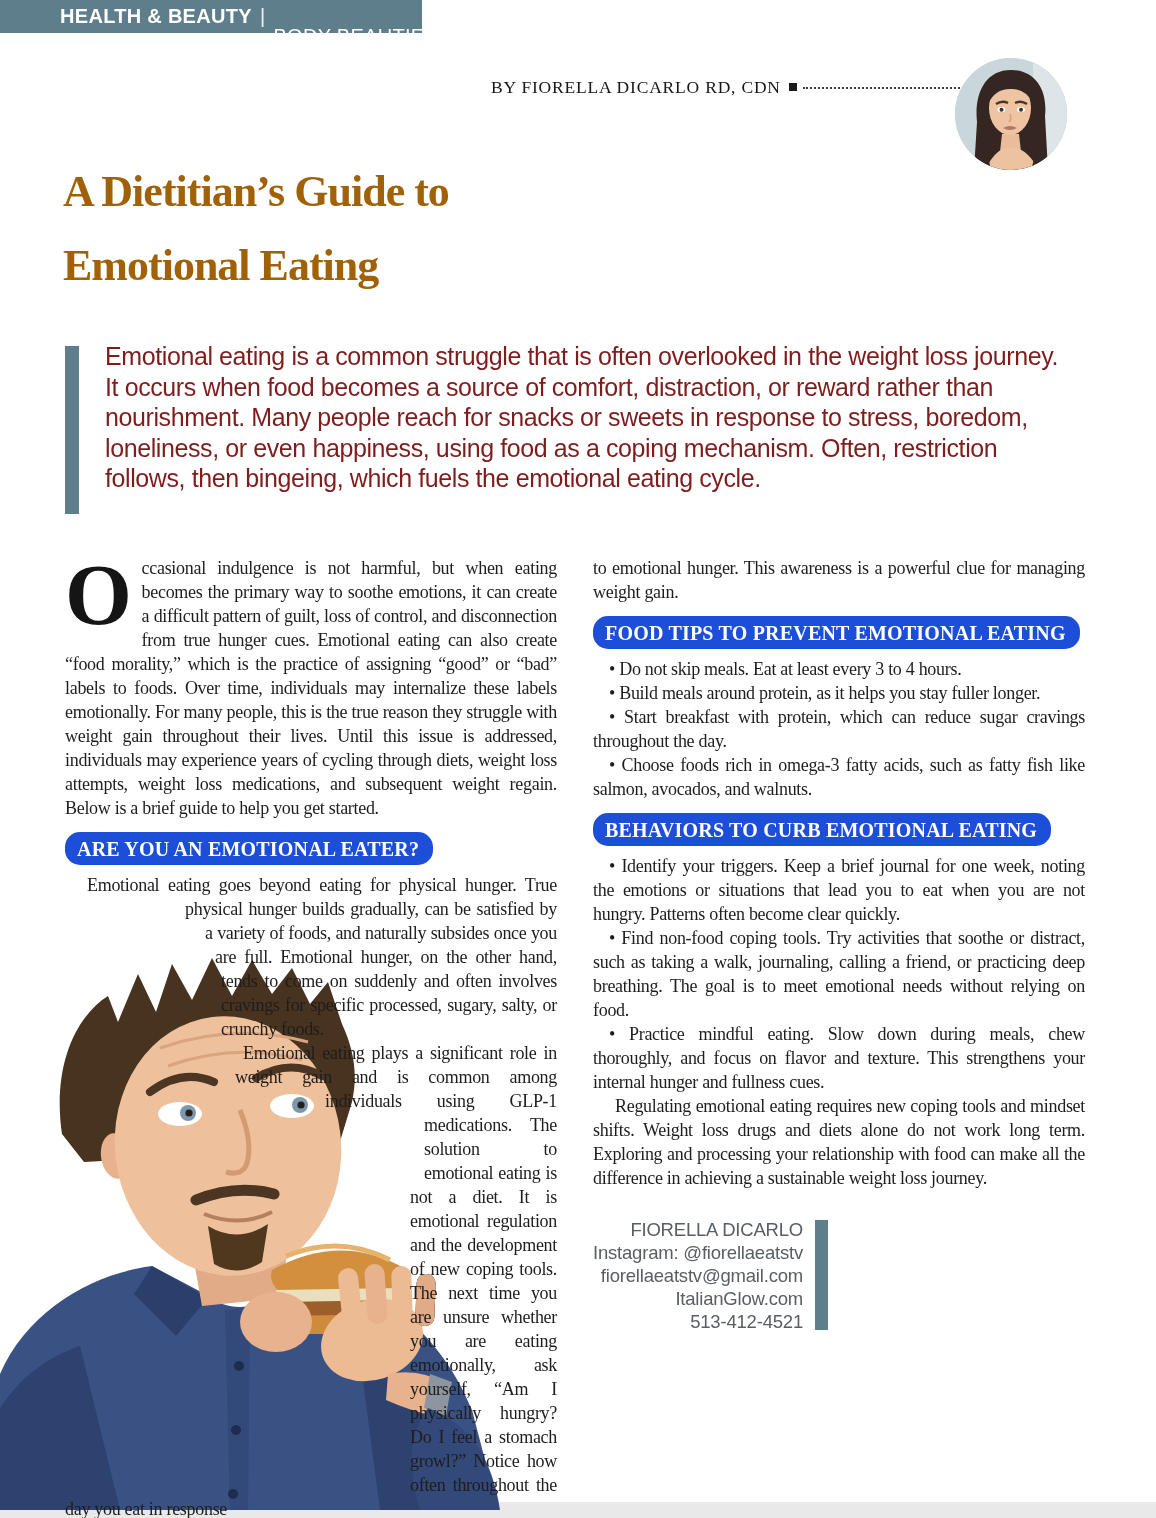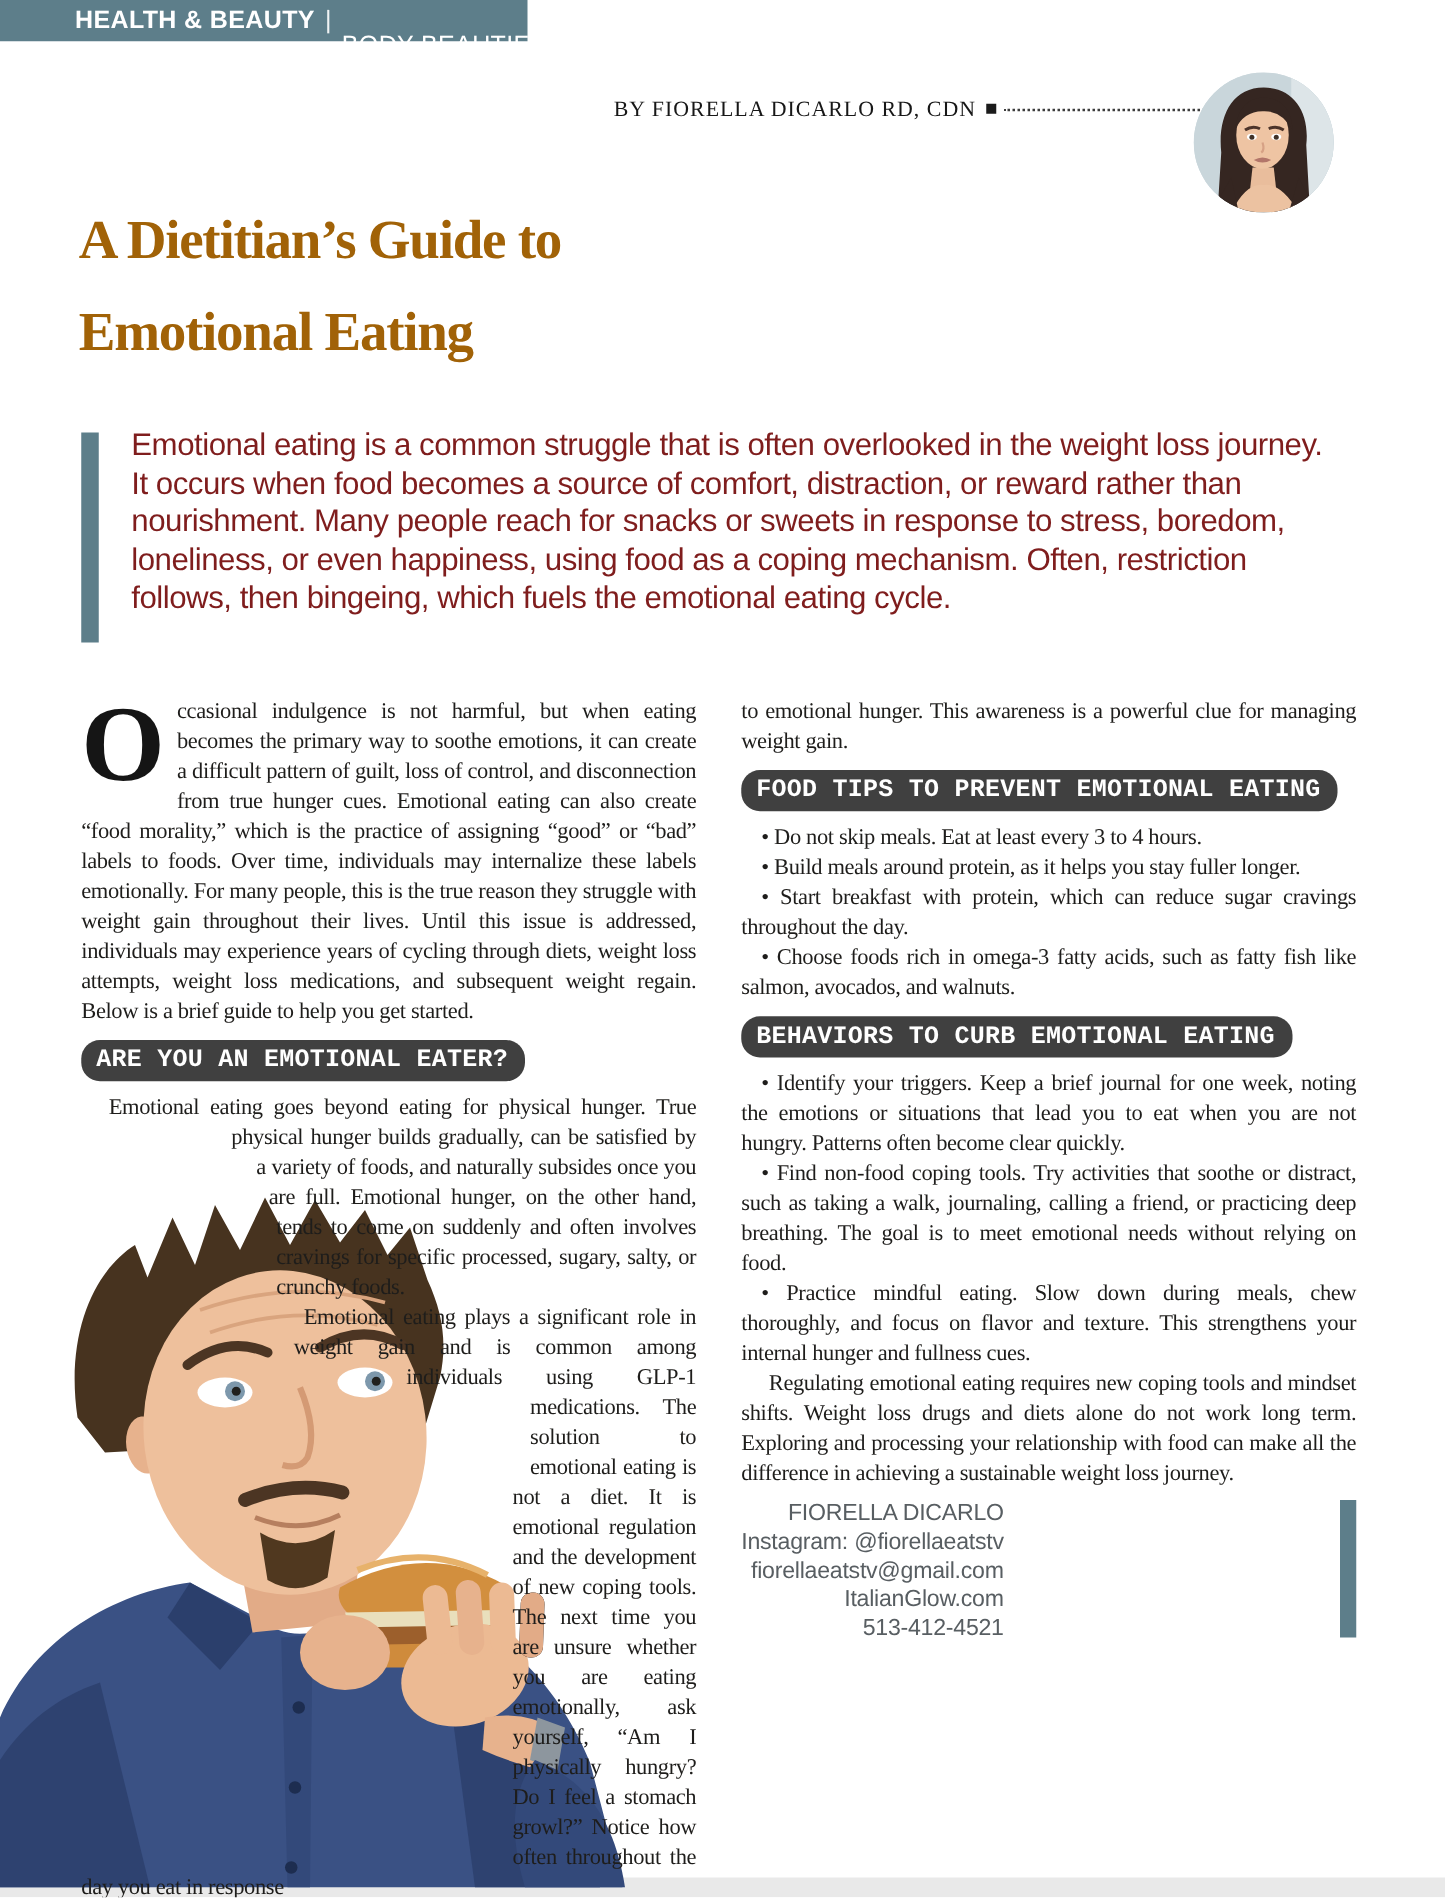--- a/index.html
+++ b/index.html
@@ -56,37 +56,37 @@
   .col { width:492px; font-size:18px; line-height:24px; text-align:justify; letter-spacing:-.3px; }
   .col p { margin:0; }
   .indent { text-indent:22px; }
   .bullet { text-indent:16px; }
   .dropcap {
     float:left; font-family:"Liberation Serif", serif; font-weight:bold;
     font-size:86px; line-height:70px; padding:4px 10px 0 0; color:#151515;
   }
   .sec-head-wrap { margin:12px 0 8px; }
   .sec-head {
-    display:inline-block; background:#404040; color:#ffffff;
-    font-family:Liberation Mono, monospace; font-weight:bold;
+    display:inline-block; background:#1d4ed8; color:#ffffff;
+    font-family:Liberation Serif, serif; font-weight:bold;
     font-size:20px; line-height:20px; padding:7px 14px 6px 12px; letter-spacing:.2px;
     text-indent:0;
     border-radius:15px;
   }
   
   .photo-spacer {
     float:left; width:360px; height:620px; margin-left:-1px;
     shape-margin:6px;
     shape-outside: polygon(0px 48px,114px 48px,114px 72px,134px 72px,134px 96px,144px 96px,144px 120px,150px 120px,150px 216px,164px 216px,164px 240px,254px 240px,254px 264px,357px 264px,357px 288px,339px 288px,339px 620px,0px 620px);
     clip-path: polygon(0 0,0 0,0 0); 
   }
   
   .contact {
-    display:flex; justify-content:space-between; align-items:stretch;
-    margin-top:8px; text-align:right;
+    display:flex; justify-content:flex-start; align-items:stretch;
+    margin-top:28px; text-align:right;
     font-family:"Liberation Sans", sans-serif; font-size:18.5px; line-height:23px;
     color:#585e62; letter-spacing:-.2px;
   }
   .contact-lines div { white-space:nowrap; }
   .contact-bar { flex:none; width:13px; background:#5d7e8a; margin-left:12px; height:110px; align-self:flex-start; margin-top:2px; }
   
   .man-photo { position:absolute; left:0; top:938px; width:560px; height:572px; z-index:2; }
   .bottom-strip { position:absolute; left:0; bottom:0; width:100%; height:16px; background:#e9e9e9; z-index:1; }
 </style>
 </head>

